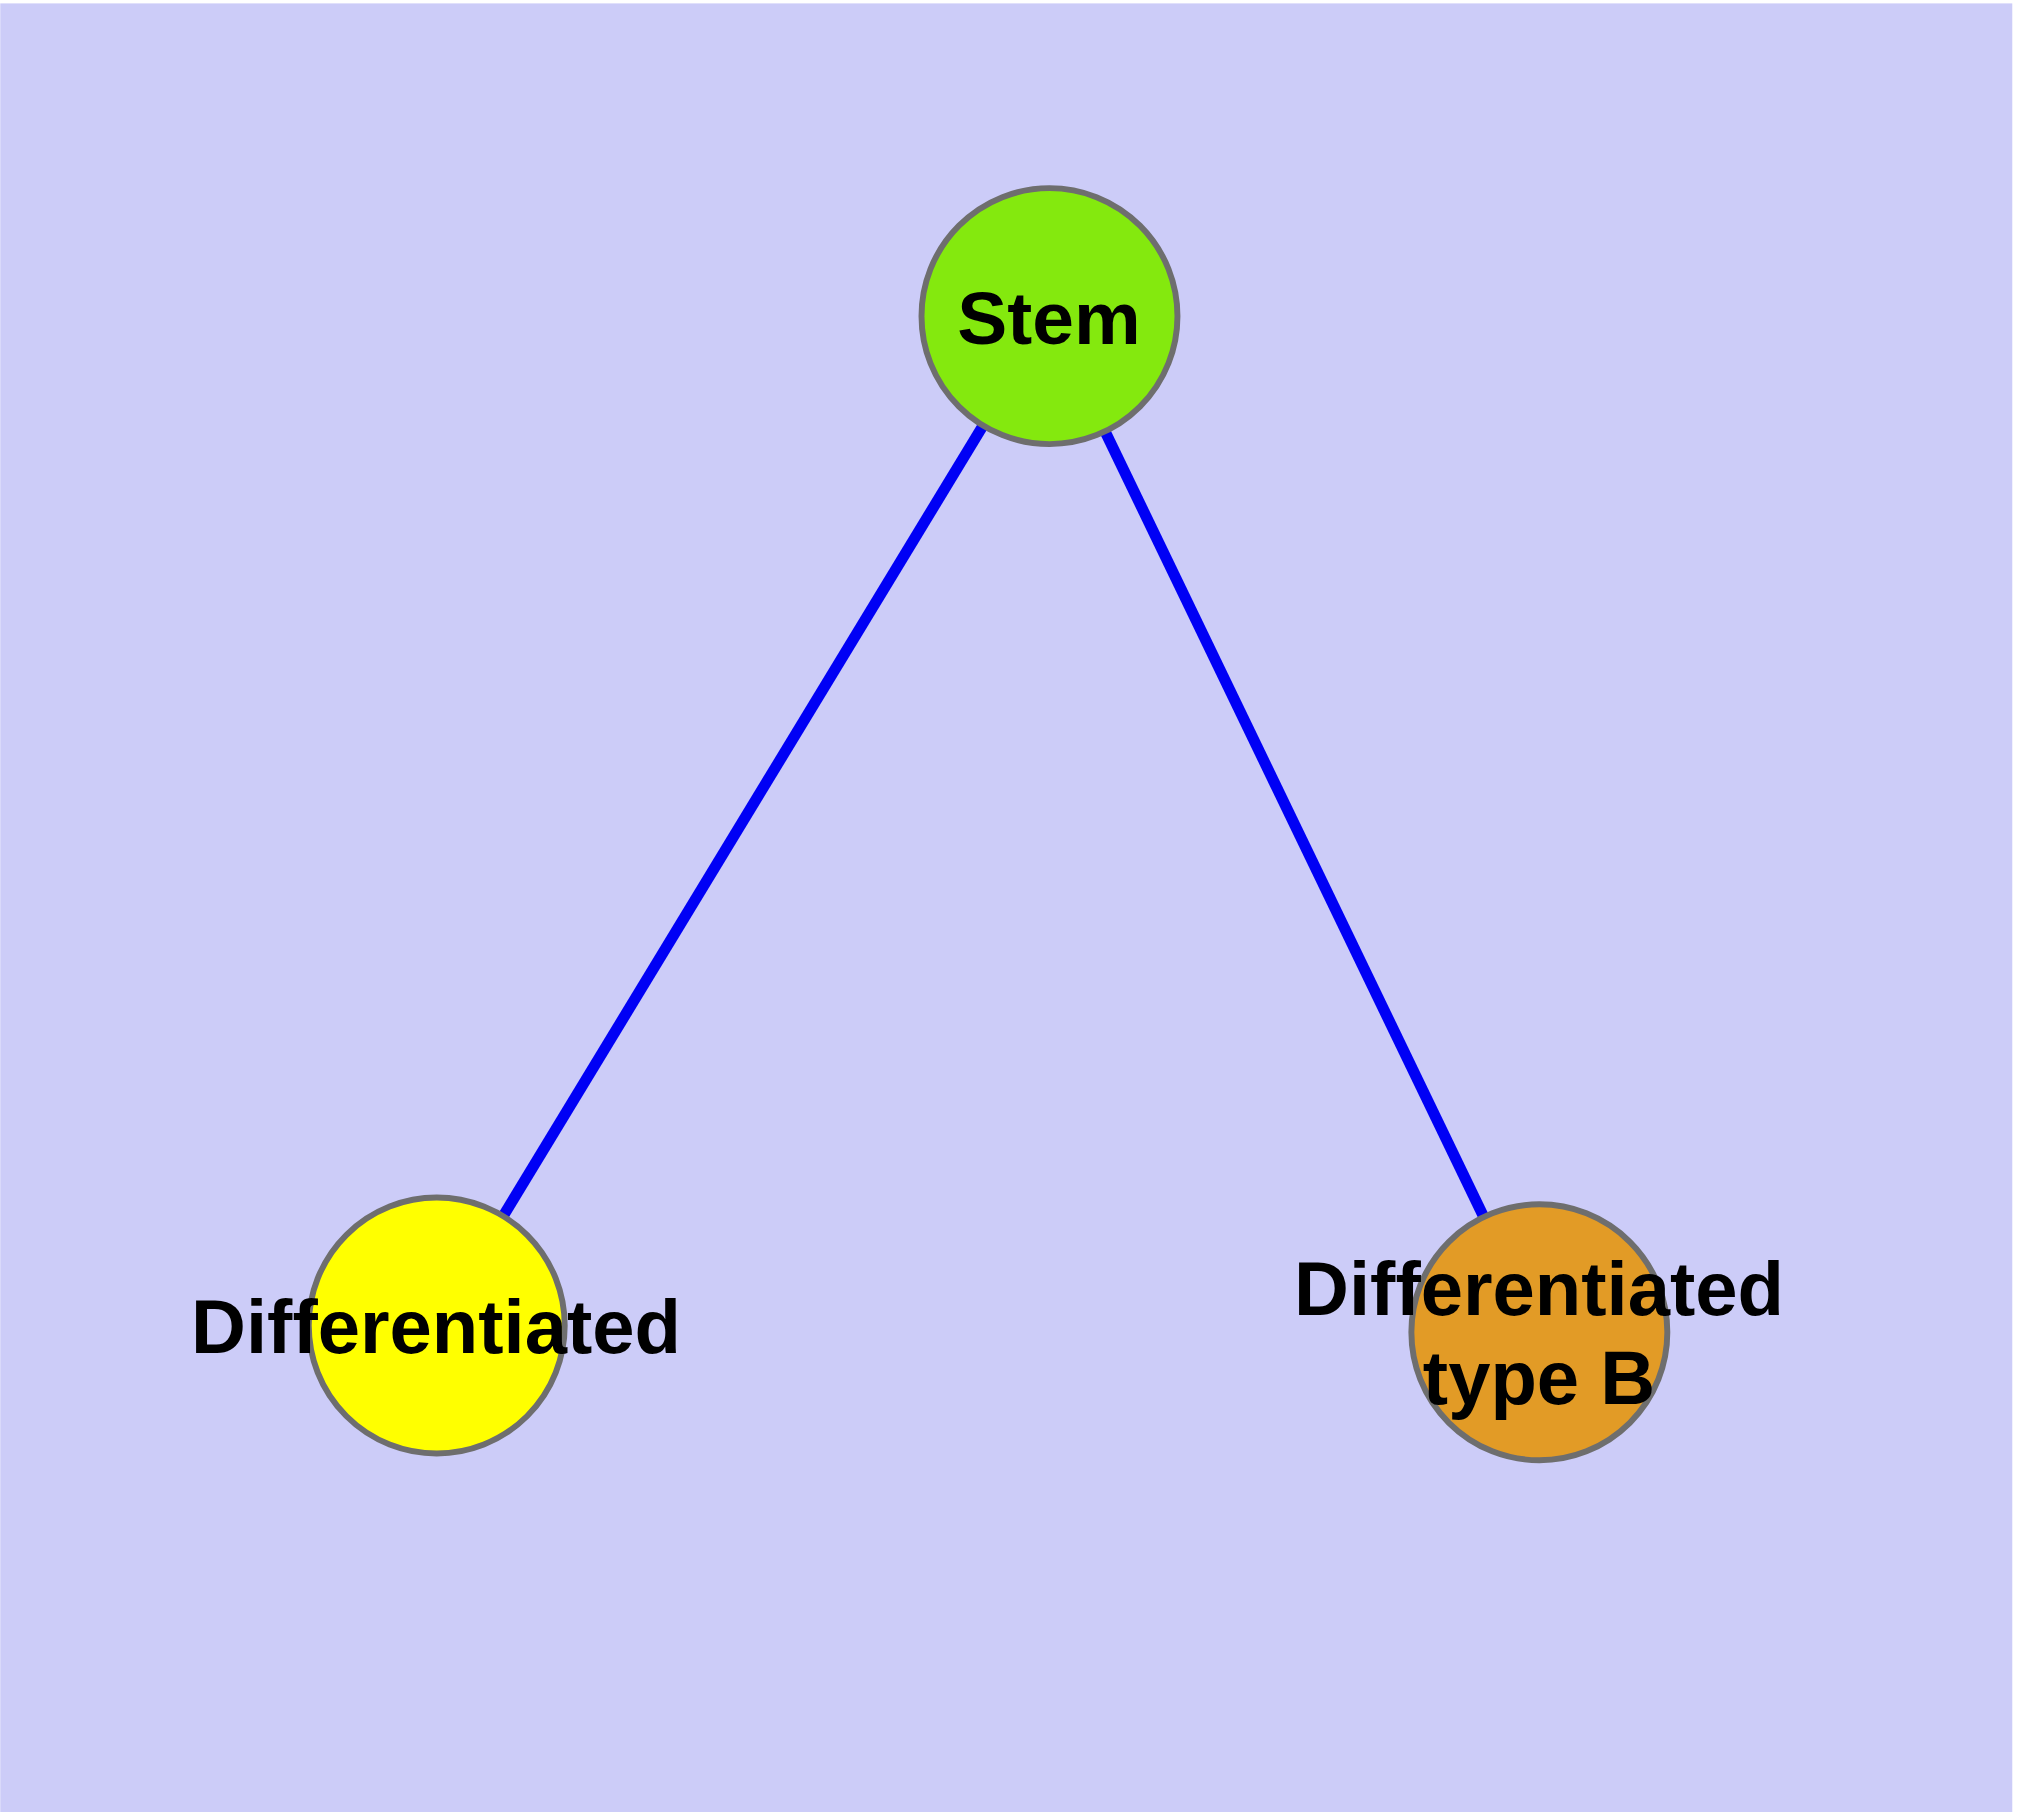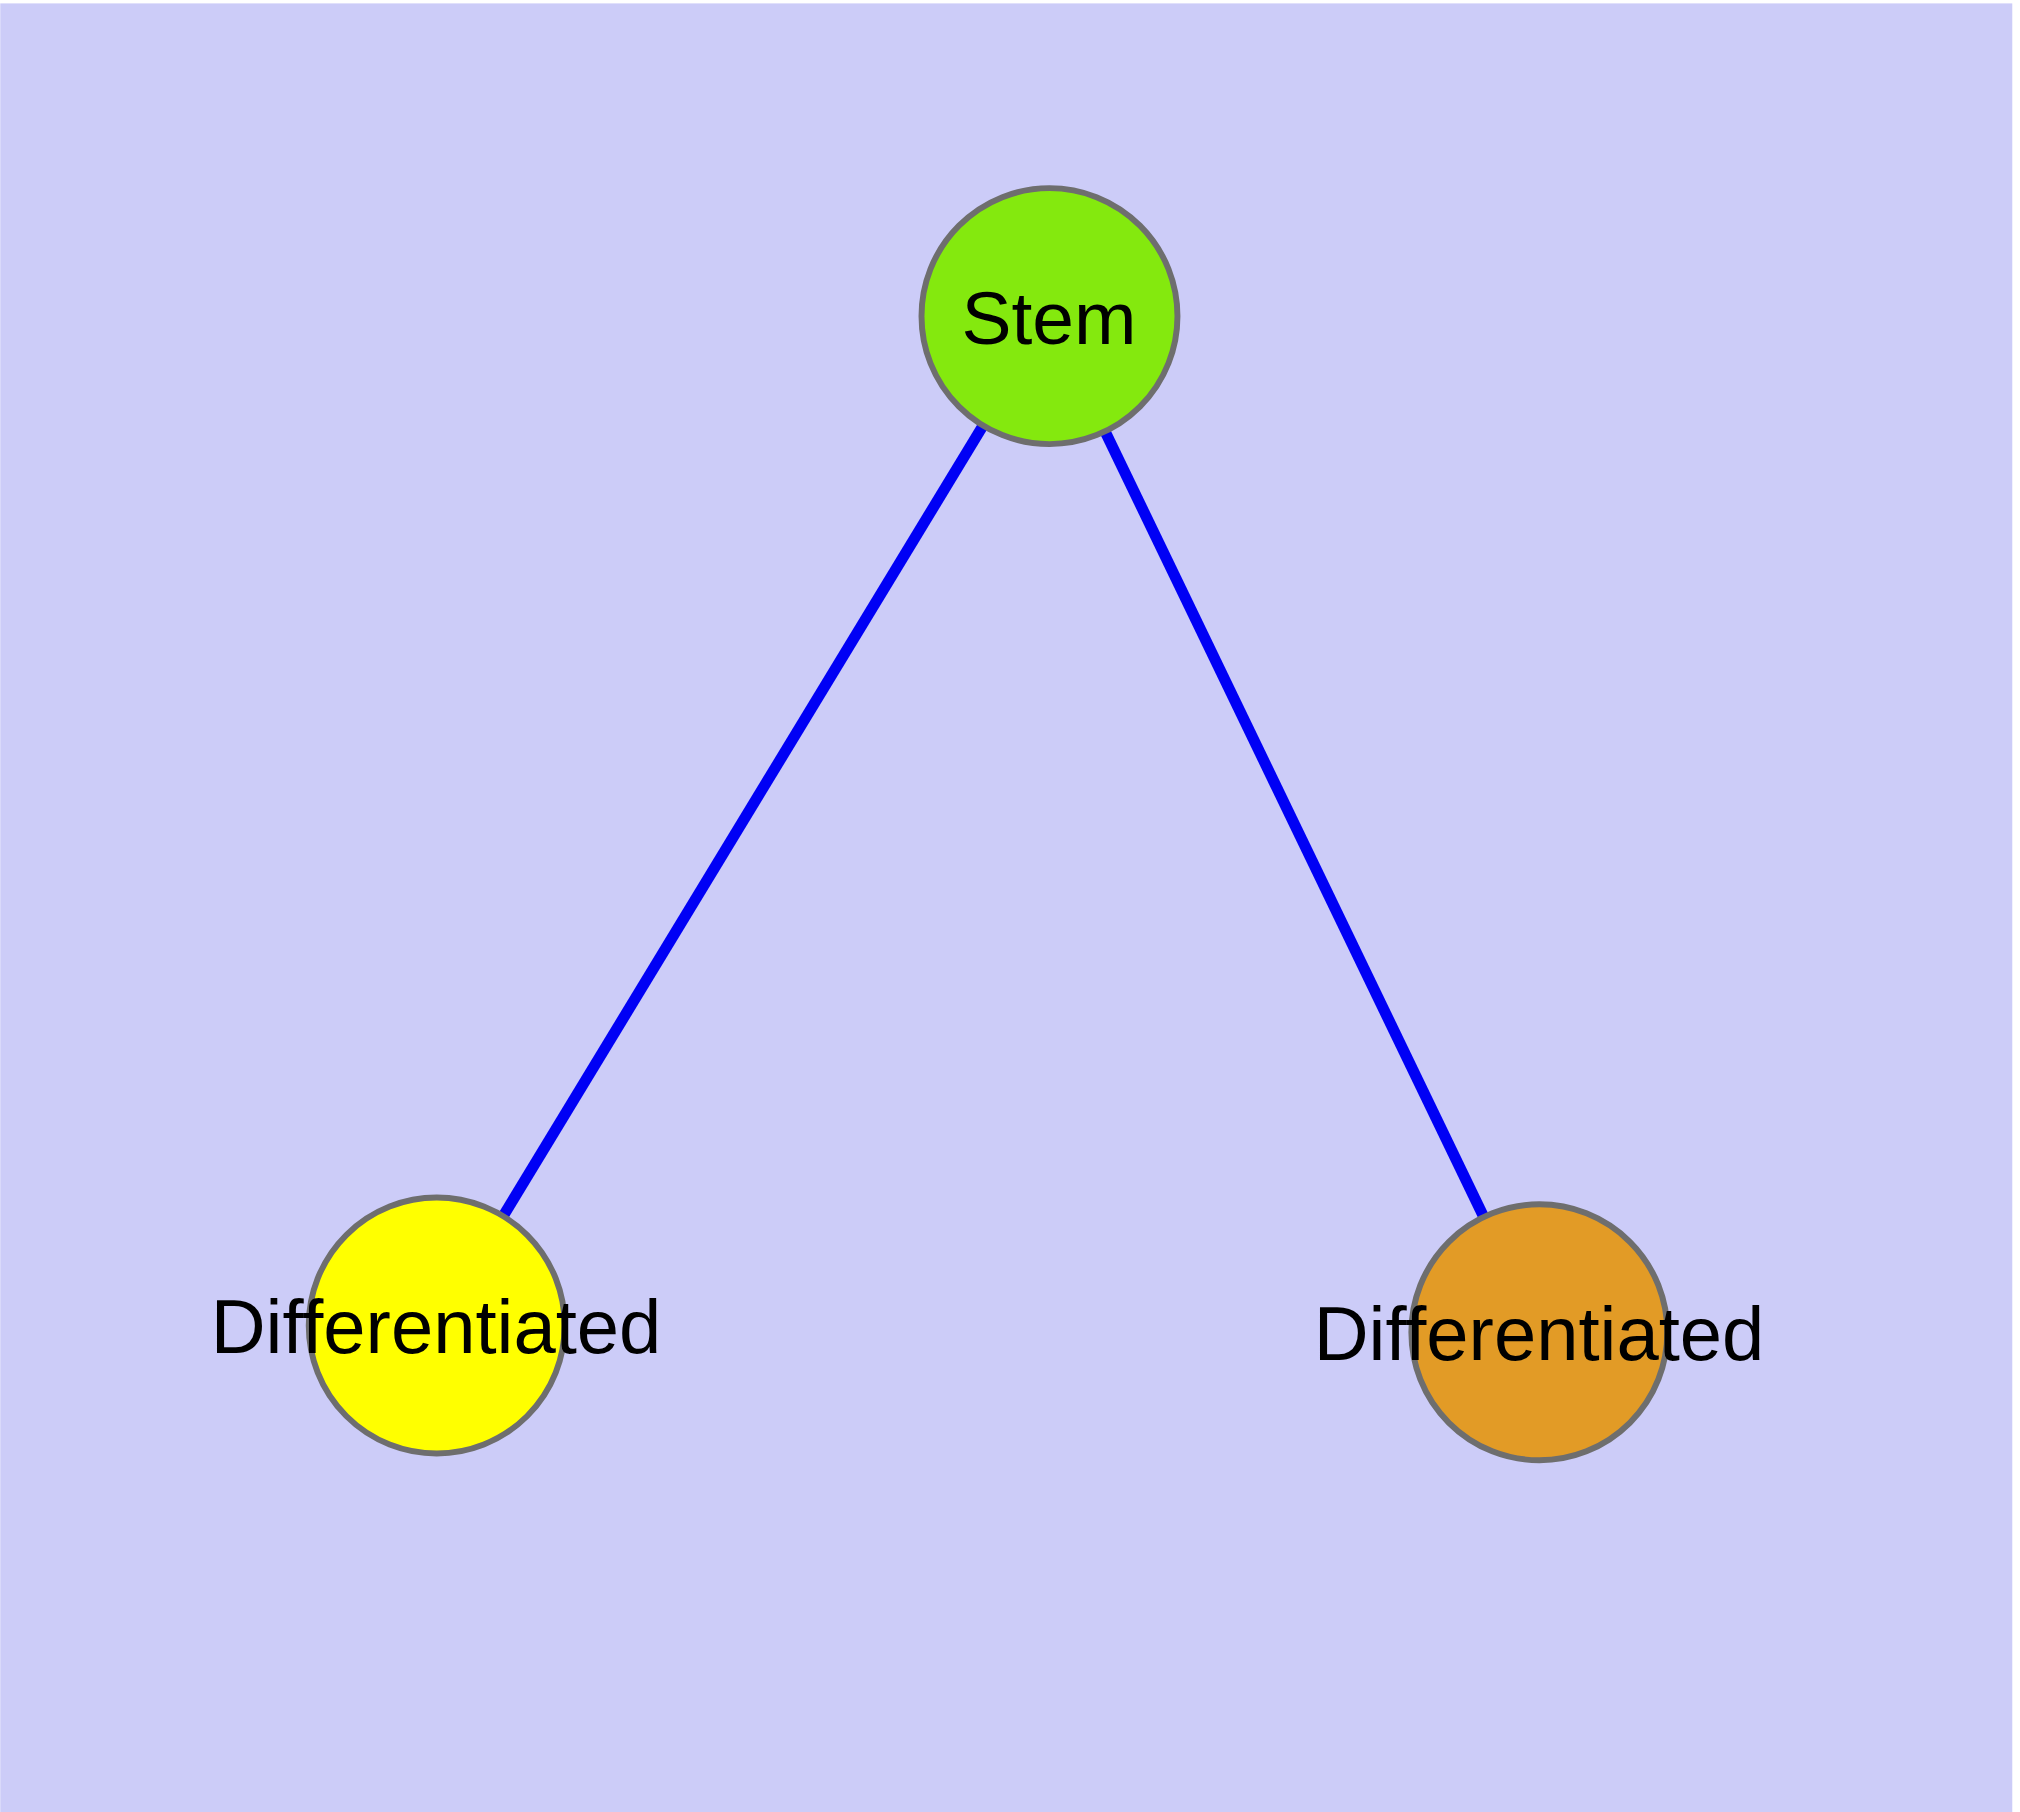--- a/index.html
+++ b/index.html
@@ -19,21 +19,21 @@
     position: absolute;
     top: 0;
     left: 0;
     display: block;
   }
   .node-label {
     position: absolute;
     transform: translate(-50%, -50%);
     text-align: center;
     color: #000000;
-    font-weight: normal;
+    font-weight: bold;
     font-size: 76px;
     line-height: 1.17;
     white-space: nowrap;
     letter-spacing: 0px;
   }
   .node-label .line {
     display: block;
   }
   .stem-label { font-size: 75px; }
 </style>
@@ -59,16 +59,17 @@
   <div class="node-label stem-label" style="left:1049px; top:319px;">
     <span class="line">Stem</span>
   </div>
 
   <div class="node-label" style="left:436px; top:1327px;">
     <span class="line">Differentiated</span>
   </div>
 
   <div class="node-label" style="left:1539px; top:1334px;">
     <span class="line">Differentiated</span>
+    <span class="line">type B</span>
   </div>
 
 </div>
 
 
 </body></html>

